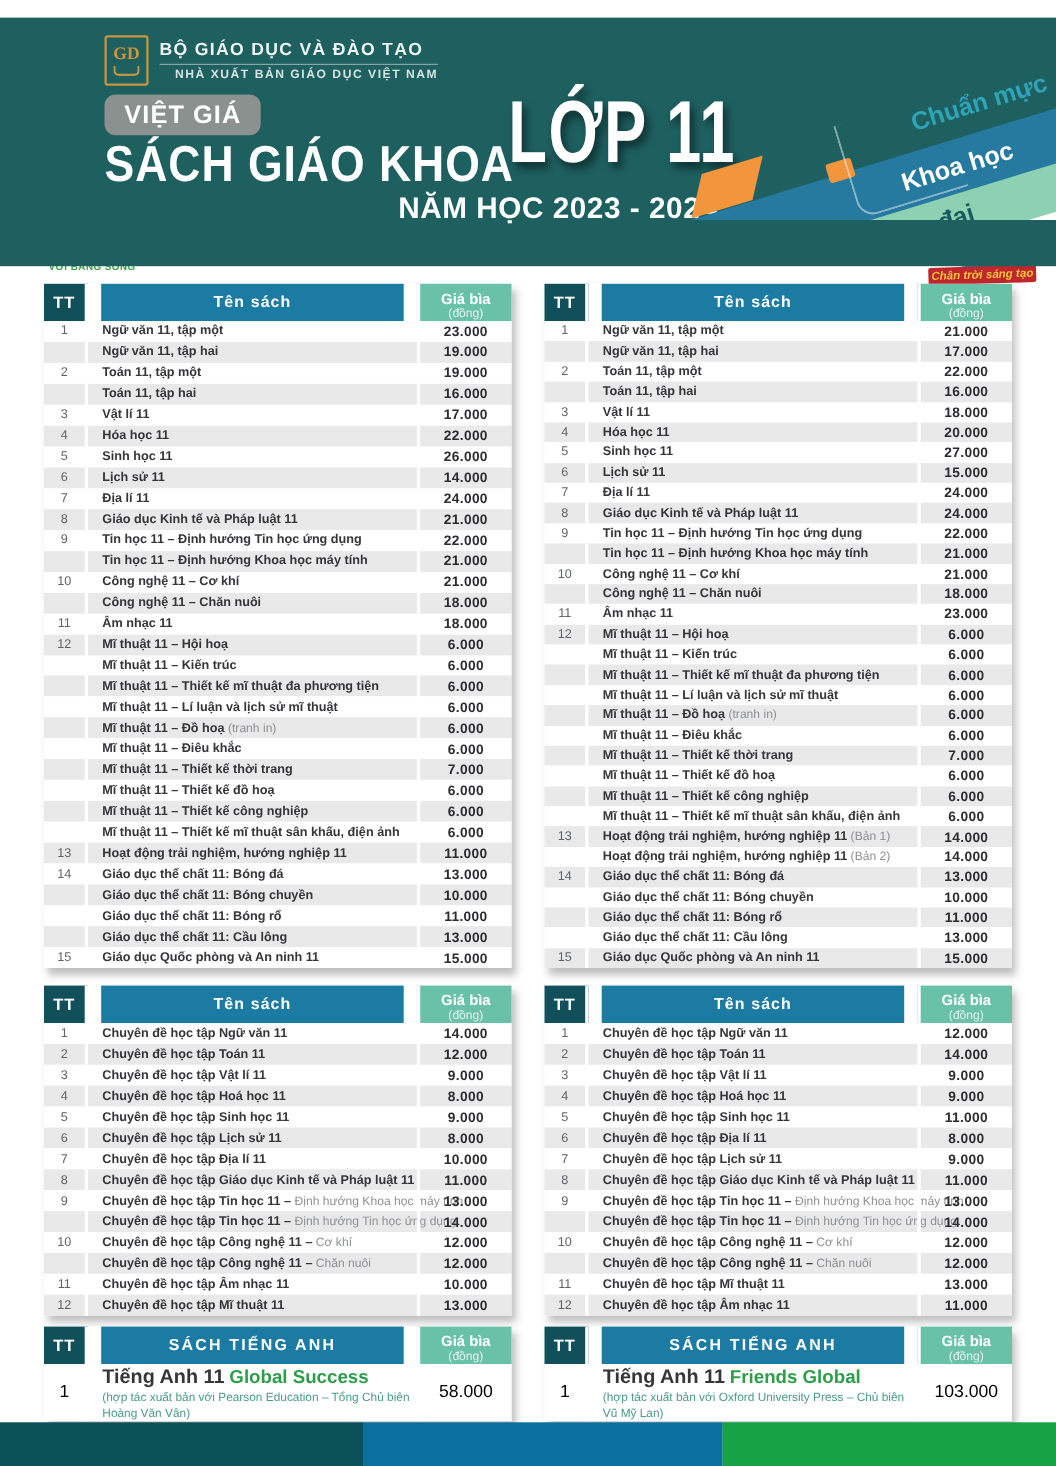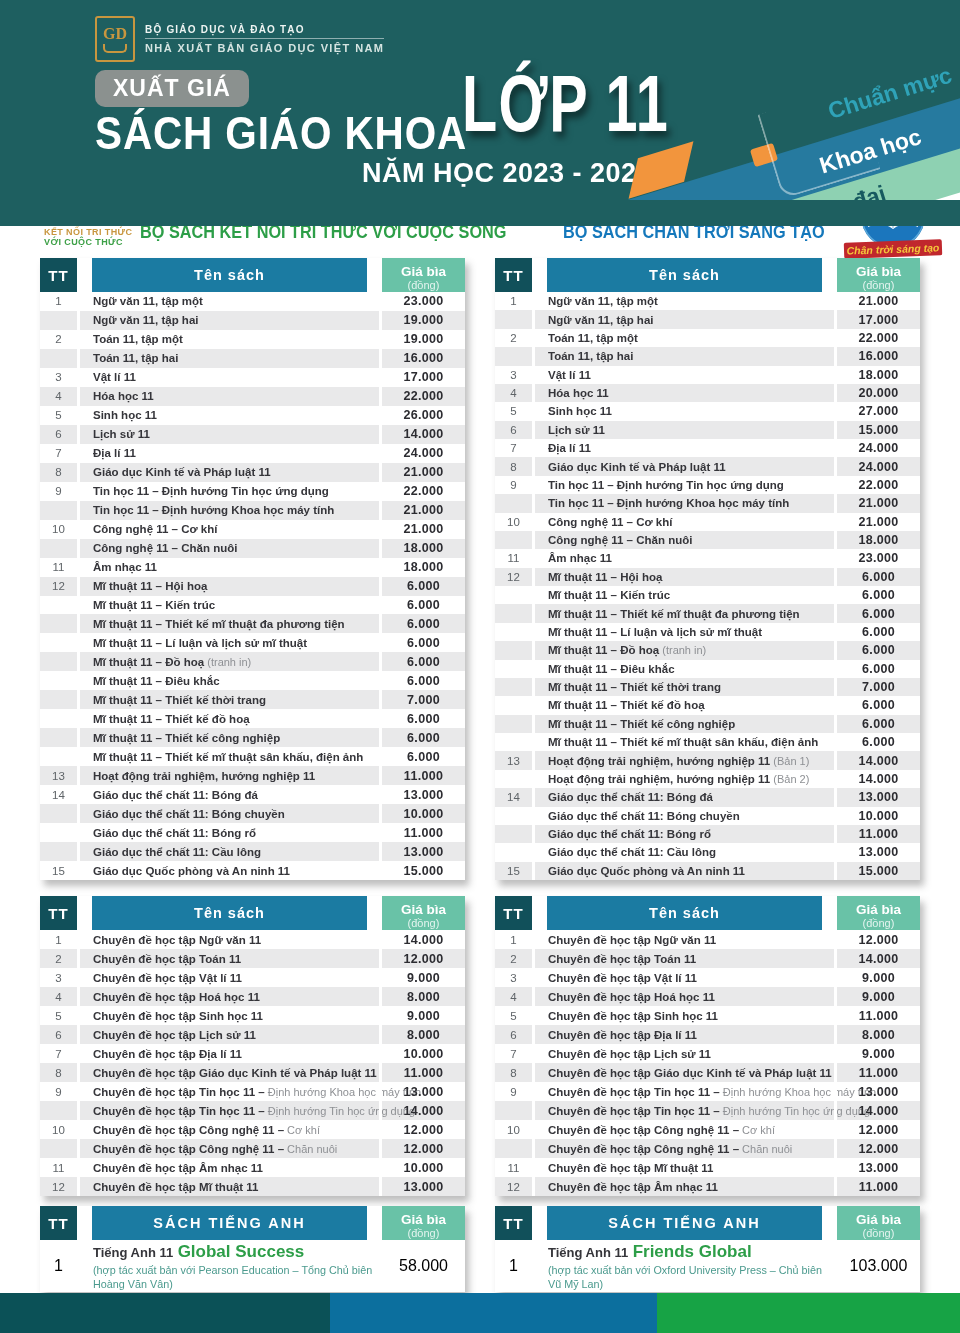--- a/index.html
+++ b/index.html
@@ -1,27 +1,27 @@
 <!DOCTYPE html>
 <html style="--header-bg: #1e5f60; --badge: #8b918f; --kntt-green: #2d9e48; --ctst-blue: #1578bb; --th-tt: #11505a; --th-name: #1b7ba2; --th-price: #69c2a7; --row-alt: #e9e9ea; --ribbon-blue: #267a9f; --ribbon-green: #8ed1b2; --ribbon-teal: #2fa3b8; --orange: #f2953d; --footer-teal: #0b5157; --footer-blue: #0c6f9e; --footer-green: #17a345; --logo-gold: #c8963f; --leaf-green: #6cb33f; --english-note: #4b9a8e; --banner-red: #c0272d;"><head>
 <meta charset="utf-8">
 <style>
   html,body{margin:0;padding:0;background:#fff;font-family:"Liberation Sans",sans-serif;}
   .page{position:relative;width:960px;height:1333px;background:#fff;overflow:hidden;}
 
   
-  .hdr{position:absolute;left:0;top:0;width:960px;height:226px;background:var(--header-bg,#1e5f60);z-index:1;}
+  .hdr{position:absolute;left:0;top:16px;width:960px;height:226px;background:var(--header-bg,#1e5f60);z-index:1;}
   .moet{position:absolute;left:95px;top:16px;display:flex;align-items:center;gap:10px;}
   .moet-logo{width:36px;height:42px;border:2px solid var(--logo-gold,#d9a83f);border-radius:3px;color:var(--logo-gold,#d9a83f);
     display:flex;flex-direction:column;align-items:center;justify-content:center;
     font-family:"Liberation Serif",serif;font-weight:bold;font-size:16px;line-height:1;}
   .book-glyph{display:block;width:20px;height:7px;border:2px solid var(--logo-gold,#d9a83f);border-top:none;border-radius:0 0 5px 5px;margin-top:2px;}
-  .moet-l1{font-size:10px;font-weight:bold;color:#eef4f2;letter-spacing:1.2px;}
+  .moet-l1{font-size:16px;font-weight:bold;color:#eef4f2;letter-spacing:1.2px;}
   .moet-div{height:1px;background:rgba(255,255,255,.5);margin:3px 0;}
-  .moet-l2{font-size:11px;font-weight:bold;color:#d5e4e1;letter-spacing:1.4px;}
+  .moet-l2{font-size:11px;font-weight:bold;color:#d5e4e1;letter-spacing:1.4px;margin-left:14px;}
   .badge{position:absolute;left:95px;top:70px;background:var(--badge,#8b918f);color:#fff;font-size:23px;font-weight:bold;
     letter-spacing:1px;padding:5px 18px;border-radius:10px;}
   .title{position:absolute;left:95px;top:106px;color:#fff;font-size:46px;font-weight:bold;white-space:nowrap;
     transform:scaleX(.88);transform-origin:left center;letter-spacing:1px;}
   .grade{position:absolute;left:462px;top:58px;color:#fff;font-size:80px;font-weight:bold;white-space:nowrap;
     transform:scaleX(.72);transform-origin:left center;letter-spacing:2px;text-shadow:5px 6px 9px rgba(0,0,0,.5);}
   .year{position:absolute;left:362px;top:158px;color:#fff;font-size:27px;font-weight:bold;letter-spacing:.5px;white-space:nowrap;}
 
   
   .ribbons{position:absolute;left:590px;top:0;width:370px;height:200px;overflow:hidden;z-index:2;}
@@ -76,21 +76,21 @@
   .p2{color:rgba(255,255,255,.82);font-size:11px;}
   .tbody{flex:1;display:flex;flex-direction:column;}
   .trow{flex:1;display:flex;background:#fff;}
   .trow.alt{background:var(--row-alt,#e9e9ea);}
   .trow .col-tt{color:#5f6468;font-size:11.5px;}
   .b{font-weight:bold;color:#35353a;font-size:11.5px;white-space:nowrap;}
   .nt{color:#8e9094;font-size:11px;white-space:nowrap;}
   .trow .col-price{font-weight:bold;color:#2c2c31;font-size:12.5px;letter-spacing:.3px;}
   .en-row{flex:1;display:flex;background:#fff;}
   .en-name{flex-direction:column;align-items:flex-start;justify-content:center;line-height:1.3;padding-right:4px;}
-  .en-name .b{font-size:13px;}
+  .en-name .b{font-size:18px;}
   .brand{font-weight:bold;color:var(--kntt-green,#2d9e48);font-size:17px;white-space:nowrap;}
   .en-note{color:var(--english-note,#4b9a8e);font-size:10.8px;white-space:normal;}
 
   
   .footer{position:absolute;left:0;top:1293px;width:960px;height:40px;display:flex;}
   .f1{width:330px;background:var(--footer-teal,#0b5157);}
   .f2{width:327px;background:var(--footer-blue,#0c6f9e);}
   .f3{flex:1;background:var(--footer-green,#17a345);}
 </style>
 </head>
@@ -103,21 +103,21 @@
       <div class="moet-logo">
         <span>GD</span>
         <span class="book-glyph"></span>
       </div>
       <div class="moet-text">
         <div class="moet-l1">BỘ GIÁO DỤC VÀ ĐÀO TẠO</div>
         <div class="moet-div"></div>
         <div class="moet-l2">NHÀ XUẤT BẢN GIÁO DỤC VIỆT NAM</div>
       </div>
     </div>
-    <div class="badge">XUẤT GIÁ</div>
+    <div class="badge">VIỆT GIÁ</div>
     <div class="title">SÁCH GIÁO KHOA</div>
     <div class="grade">LỚP 11</div>
     <div class="year">NĂM HỌC 2023 - 2024</div>
   </div>
 
   <div class="ribbons">
     <div class="rb-white"></div>
     <div class="rb-band rb-green">Hiện đại</div>
     <div class="rb-band rb-blue">Khoa học</div>
     <div class="rb-band rb-txt">Chuẩn mực</div>
@@ -125,21 +125,21 @@
     <div class="rb-orange2"></div>
     <div class="rb-outline"></div>
   </div>
 
   <div class="kntt-logo">
     <div class="leafs">
       <div class="leaf-gold"></div>
       <div class="leaf-green"></div>
     </div>
     <div class="kl1">KẾT NỐI TRI THỨC</div>
-    <div class="kl2">VỚI CUỘC THỨC</div>
+    <div class="kl2">VỚI BẢNG SỐNG</div>
   </div>
   <div class="sec-title kntt-title">BỘ SÁCH KẾT NỐI TRI THỨC VỚI CUỘC SỐNG</div>
   <div class="sec-title ctst-title">BỘ SÁCH CHÂN TRỜI SÁNG TẠO</div>
   <div class="ctst-logo">
     <svg width="66" height="66" viewBox="0 0 66 66">
       <circle cx="33" cy="33" r="32" fill="#1b76bd"></circle>
       <circle cx="33" cy="33" r="31" fill="none" stroke="#5aa7d8" stroke-width="1.5"></circle>
       <g stroke="#f7d43c" stroke-width="2">
         <line x1="33" y1="8" x2="33" y2="15"></line>
         <line x1="23" y1="11" x2="26" y2="17"></line>

